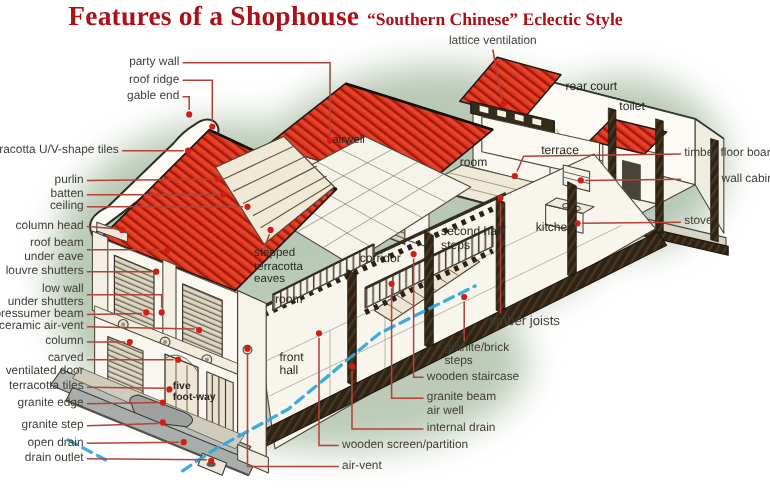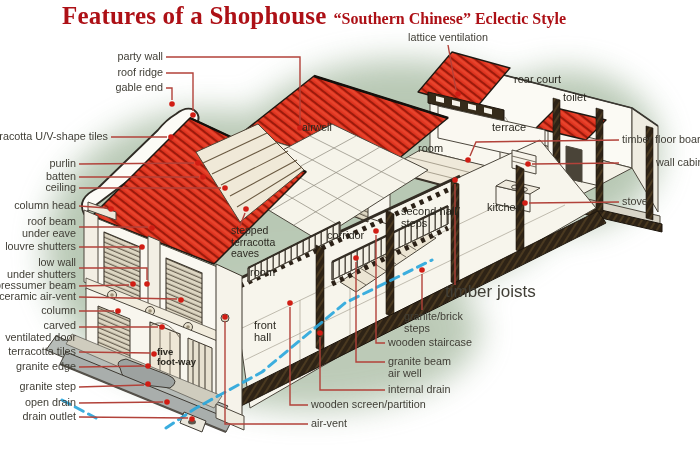--- a/index.html
+++ b/index.html
@@ -325,21 +325,21 @@
       </div>
       <div class="callout" style="color: rgb(64, 62, 54); font-size: 10.8px; line-height: 11.5px; top: 134.25px; left: 622px;">
         <div>timber floor boards</div>
       </div>
       <div class="callout" style="color: rgb(64, 62, 54); font-size: 10.8px; line-height: 11.5px; top: 157.25px; left: 616px; padding-left: 40px;">
         <div>wall cabinet</div>
       </div>
       <div class="callout" style="color: rgb(64, 62, 54); font-size: 10.8px; line-height: 11.5px; top: 196.25px; left: 622px;">
         <div>stove</div>
       </div>
-      <div class="callout" style="color: rgb(64, 62, 54); font-size: 17px; line-height: 11.5px; top: 286.25px; left: 433px; padding-left: 12px;">
+      <div class="callout" style="color: rgb(64, 62, 54); font-size: 12px; line-height: 11.5px; top: 286.25px; left: 433px; padding-left: 12px;">
         <div>timber joists</div>
       </div>
       <div class="callout" style="color: rgb(64, 62, 54); font-size: 10.8px; line-height: 11.5px; top: 311.25px; left: 404px;">
         <div>granite/brick</div>
         <div>steps</div>
       </div>
       <div class="callout" style="color: rgb(64, 62, 54); font-size: 10.8px; line-height: 11.5px; top: 337.25px; left: 388px;">
         <div>wooden staircase</div>
       </div>
       <div class="callout" style="color: rgb(64, 62, 54); font-size: 10.8px; line-height: 11.5px; top: 356.25px; left: 388px;">
@@ -360,21 +360,21 @@
       </div>
       <div class="dlabel" style="color: rgb(43, 41, 33); font-size: 11px; line-height: 11.7px; top: 143.15px; left: 418px;">
         <div>room</div>
       </div>
       <div class="dlabel" style="color: rgb(43, 41, 33); font-size: 11px; line-height: 11.7px; top: 74.15px; left: 514px;">
         <div>rear court</div>
       </div>
       <div class="dlabel" style="color: rgb(43, 41, 33); font-size: 11px; line-height: 11.7px; top: 92.15px; left: 563px;">
         <div>toilet</div>
       </div>
-      <div class="dlabel" style="color: rgb(43, 41, 33); font-size: 11px; line-height: 11.7px; top: 122px; left: 492px;">
+      <div class="dlabel" style="color: rgb(43, 41, 33); font-size: 11px; line-height: 11.7px; top: 132px; left: 492px;">
         <div>terrace</div>
       </div>
       <div class="dlabel" style="color: rgb(43, 41, 33); font-size: 11px; line-height: 11.7px; top: 206.15px; left: 401px;">
         <div>second hall/</div>
         <div>steps</div>
       </div>
       <div class="dlabel" style="color: rgb(43, 41, 33); font-size: 11px; line-height: 11.7px; top: 202.15px; left: 487px;">
         <div>kitchen</div>
       </div>
       <div class="dlabel" style="color: rgb(43, 41, 33); font-size: 11px; line-height: 11.7px; top: 230.15px; left: 296px; margin-left: 31px;">

